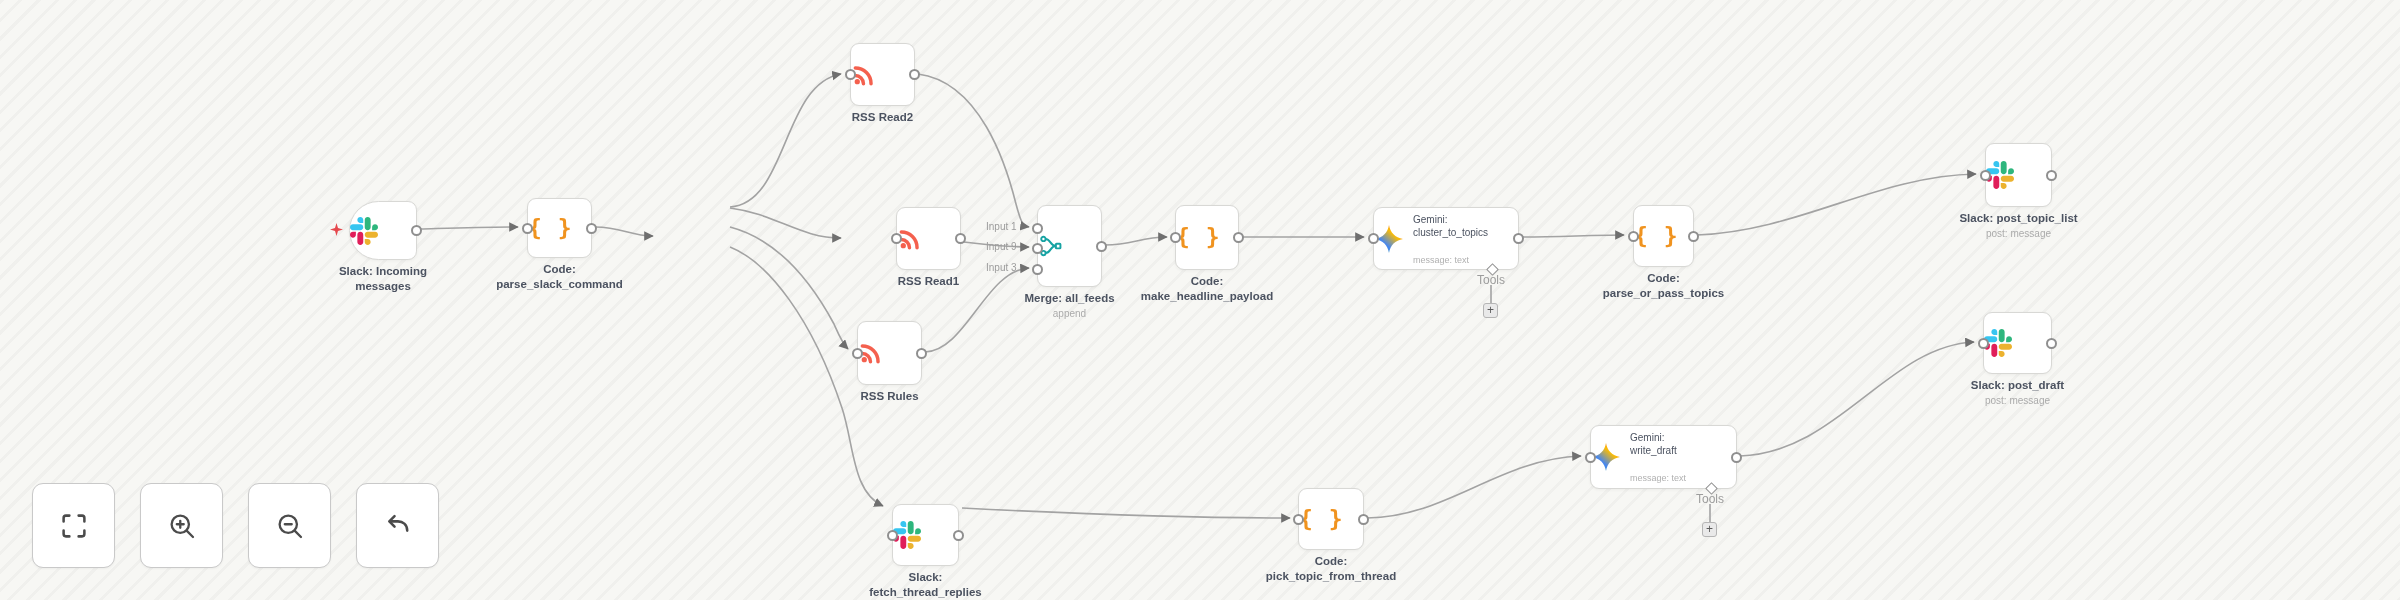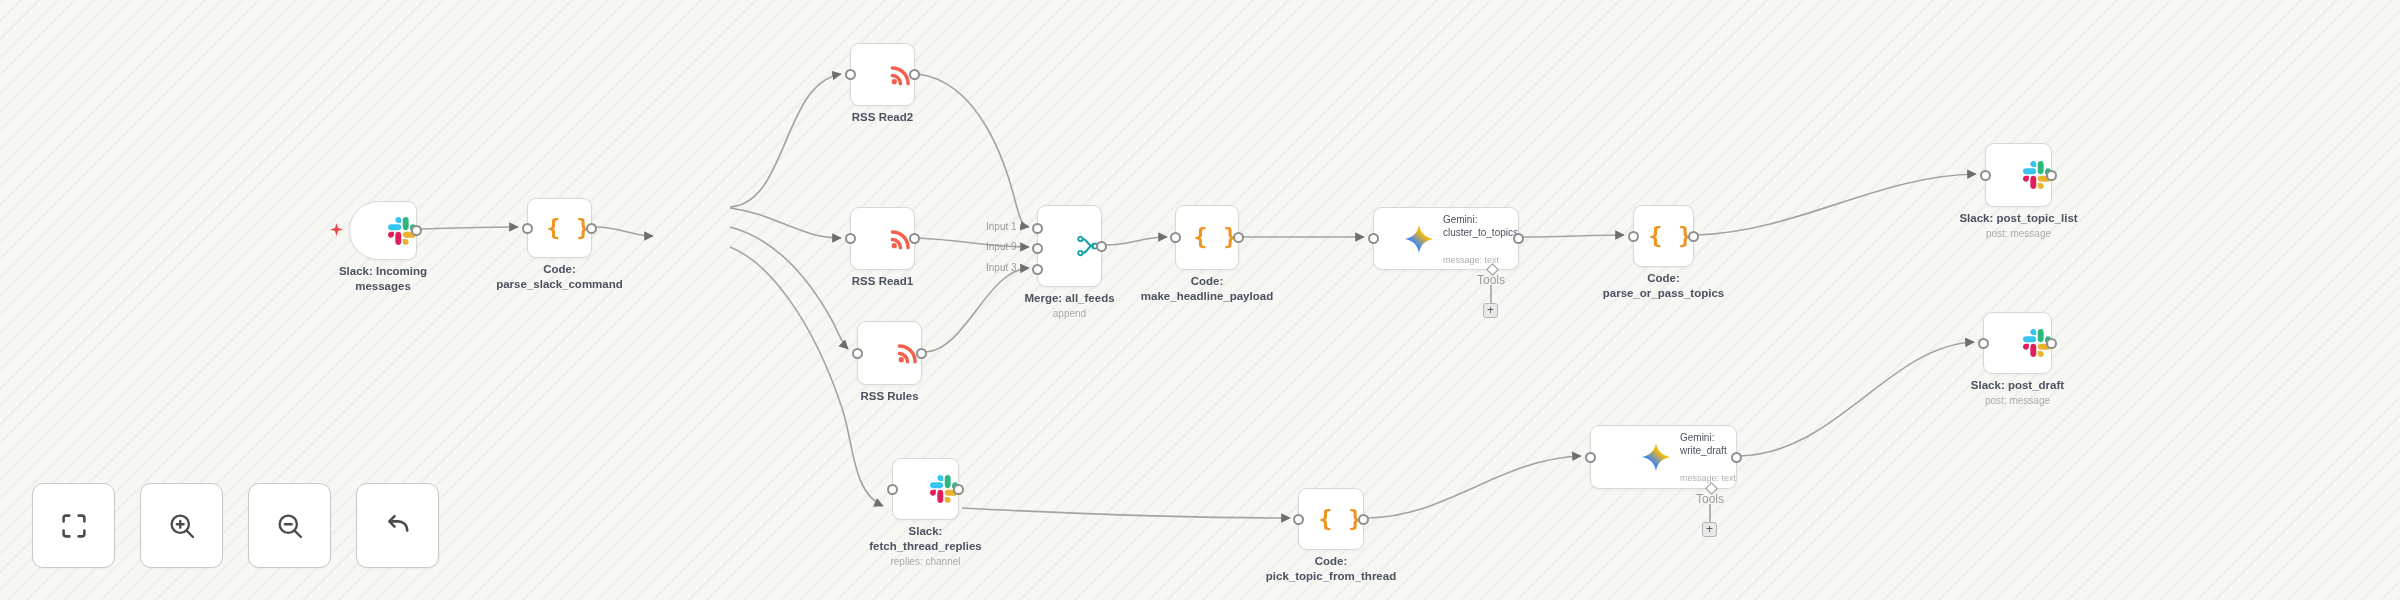--- a/index.html
+++ b/index.html
@@ -13,21 +13,21 @@
       rgba(120,120,120,0.055) 0px, rgba(120,120,120,0.055) 3px,
       rgba(0,0,0,0) 3px, rgba(0,0,0,0) 13px);
   }
   svg.edges{position:absolute;left:0;top:0;z-index:1;}
   .edge{fill:none;stroke:#a3a3a3;stroke-width:1.6px;}
 
   .node{
     position:absolute;z-index:2;
     background:#fff;border:1.8px solid #d8d8d5;border-radius:9px;
     box-shadow:0 1px 3px rgba(60,60,60,0.06);
-    display:flex;align-items:center;justify-content:flex-end;
+    display:flex;align-items:center;justify-content:flex-start;
   }
   .node.trigger{border-radius:30px 9px 9px 30px;}
   .port{
     position:absolute;width:11px;height:11px;box-sizing:border-box;
     background:#fff;border:2px solid #8f8f8f;border-radius:50%;z-index:3;
   }
   .port.in{left:-6px;top:50%;margin-top:-5.5px;}
   .port.out{right:-6px;top:50%;margin-top:-5.5px;}
   .tools-port{
     position:absolute;width:9px;height:9px;box-sizing:border-box;z-index:3;
@@ -143,21 +143,21 @@
           <path d="M4 5.5 A 14.5 14.5 0 0 1 18.5 20" stroke="#f4604e" stroke-width="3.2" fill="none" stroke-linecap="round"></path>
         </svg>
     </span>
     <span class="port in"></span>
     <span class="port out"></span>
     <div class="nlabel">
       <div>RSS Read2</div>
     </div>
   </div>
 
-  <div class="node" style="left:850px;top:207px;width:63px;height:61px;">
+  <div class="node" style="left:896px;top:207px;width:63px;height:61px;">
     <span class="icon">
       <svg width="26" height="26" viewBox="0 0 24 24">
           <circle cx="5.8" cy="18.2" r="2.4" fill="#f4604e"></circle>
           <path d="M4 12.5 A 7.5 7.5 0 0 1 11.5 20" stroke="#f4604e" stroke-width="3.2" fill="none" stroke-linecap="round"></path>
           <path d="M4 5.5 A 14.5 14.5 0 0 1 18.5 20" stroke="#f4604e" stroke-width="3.2" fill="none" stroke-linecap="round"></path>
         </svg>
     </span>
     <span class="port in"></span>
     <span class="port out"></span>
     <div class="nlabel">
@@ -261,21 +261,21 @@
         </svg>
     </span>
     <span class="port in"></span>
     <span class="port out"></span>
     <div class="nlabel">
       <div>Slack: post_topic_list</div>
       <div class="sub">post: message</div>
     </div>
   </div>
 
-  <div class="node" style="left:892px;top:458px;width:65px;height:60px;">
+  <div class="node" style="left:892px;top:504px;width:65px;height:60px;">
     <span class="icon">
       <svg width="28" height="28" viewBox="0 0 122.8 122.8">
           <path d="M25.8 77.6c0 7.1-5.8 12.9-12.9 12.9S0 84.7 0 77.6s5.8-12.9 12.9-12.9h12.9v12.9zM32.3 77.6c0-7.1 5.8-12.9 12.9-12.9s12.9 5.8 12.9 12.9v32.3c0 7.1-5.8 12.9-12.9 12.9s-12.9-5.8-12.9-12.9V77.6z" fill="#E01E5A"></path>
           <path d="M45.2 25.8c-7.1 0-12.9-5.8-12.9-12.9S38.1 0 45.2 0s12.9 5.8 12.9 12.9v12.9H45.2zM45.2 32.3c7.1 0 12.9 5.8 12.9 12.9s-5.8 12.9-12.9 12.9H12.9C5.8 58.1 0 52.3 0 45.2s5.8-12.9 12.9-12.9h32.3z" fill="#36C5F0"></path>
           <path d="M97 45.2c0-7.1 5.8-12.9 12.9-12.9s12.9 5.8 12.9 12.9-5.8 12.9-12.9 12.9H97V45.2zM90.5 45.2c0 7.1-5.8 12.9-12.9 12.9s-12.9-5.8-12.9-12.9V12.9C64.7 5.8 70.5 0 77.6 0s12.9 5.8 12.9 12.9v32.3z" fill="#2EB67D"></path>
           <path d="M77.6 97c7.1 0 12.9 5.8 12.9 12.9s-5.8 12.9-12.9 12.9-12.9-5.8-12.9-12.9V97h12.9zM77.6 90.5c-7.1 0-12.9-5.8-12.9-12.9s5.8-12.9 12.9-12.9h32.3c7.1 0 12.9 5.8 12.9 12.9s-5.8 12.9-12.9 12.9H77.6z" fill="#ECB22E"></path>
         </svg>
     </span>
     <span class="port in"></span>
     <span class="port out"></span>

